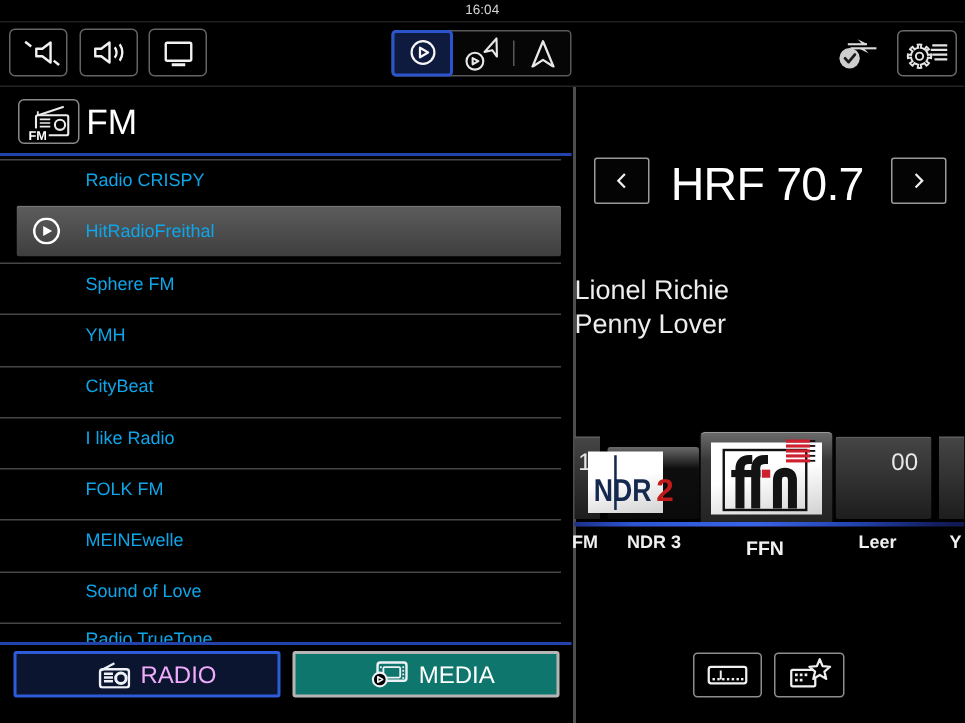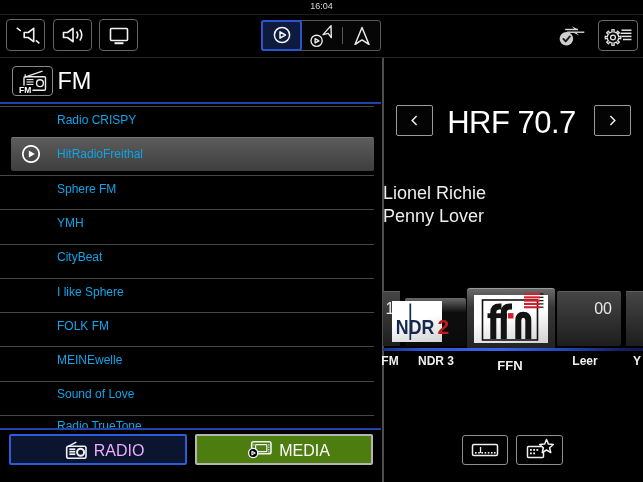--- a/index.html
+++ b/index.html
@@ -114,21 +114,21 @@
     <path d="M6.8 5.6 l6 3.4 -6 3.4 z" fill="#fff"></path>
   </svg>
   <div class="row" style="top:44.3px;">HitRadioFreithal</div>
   <div class="sep" style="top:71.9px;"></div>
   <div class="row" style="top:78.6px;">Sphere FM</div>
   <div class="sep" style="top:106.2px;"></div>
   <div class="row" style="top:112.9px;">YMH</div>
   <div class="sep" style="top:140.5px;"></div>
   <div class="row" style="top:147.2px;">CityBeat</div>
   <div class="sep" style="top:174.8px;"></div>
-  <div class="row" style="top:181.5px;">I like Sphere</div>
+  <div class="row" style="top:181.5px;">I like Radio</div>
   <div class="sep" style="top:209.1px;"></div>
   <div class="row" style="top:215.8px;">FOLK FM</div>
   <div class="sep" style="top:243.4px;"></div>
   <div class="row" style="top:250.1px;">MEINEwelle</div>
   <div class="sep" style="top:277.7px;"></div>
   <div class="row" style="top:284.4px;">Sound of Love</div>
   <div class="sep" style="top:312px;"></div>
   <div class="row" style="top:315.5px;">Radio TrueTone</div>
 </div>
 <div class="abs" style="left:0;top:427.5px;width:381px;height:2px;background:#2243ab;"></div>
@@ -140,21 +140,21 @@
     <g stroke-width="1.7">
       <line x1="4.3" y1="8.2" x2="10.3" y2="8.2"></line>
       <line x1="4.3" y1="10.7" x2="10.3" y2="10.7"></line>
       <line x1="4.3" y1="13.2" x2="10.3" y2="13.2"></line>
     </g>
     <circle cx="15.6" cy="11.2" r="3.5" stroke-width="2"></circle>
   </svg>
   <div style="width:7px;"></div>
   <div style="font-size:16px;color:#f0abfc;position:relative;top:1.5px;">RADIO</div>
 </div>
-<div class="abs" style="left:195px;top:434px;width:178px;height:31px;border:2px solid #b5b5b5;border-radius:2px;background:#4d7c0f;box-sizing:border-box;display:flex;align-items:center;justify-content:center;padding-left:9px;">
+<div class="abs" style="left:195px;top:434px;width:178px;height:31px;border:2px solid #b5b5b5;border-radius:2px;background:#0f766e;box-sizing:border-box;display:flex;align-items:center;justify-content:center;padding-left:9px;">
   <svg width="25" height="19" viewBox="0 0 25 19" fill="none" stroke="#eef1f6">
     <rect x="4.7" y="1.7" width="19.3" height="12.1" rx="1.8" stroke-width="1.6"></rect>
     <rect x="8.6" y="4.7" width="11.2" height="7" rx="0.8" stroke-width="1.2"></rect>
     <g fill="#eef1f6" stroke="none">
       <rect x="6.3" y="4.2" width="1.2" height="1.2"></rect>
       <rect x="21.2" y="4.2" width="1.2" height="1.2"></rect>
       <rect x="21.2" y="6.6" width="1.2" height="1.2"></rect>
       <rect x="21.2" y="9" width="1.2" height="1.2"></rect>
       <rect x="21.2" y="11.4" width="1.2" height="1.2"></rect>
     </g>

